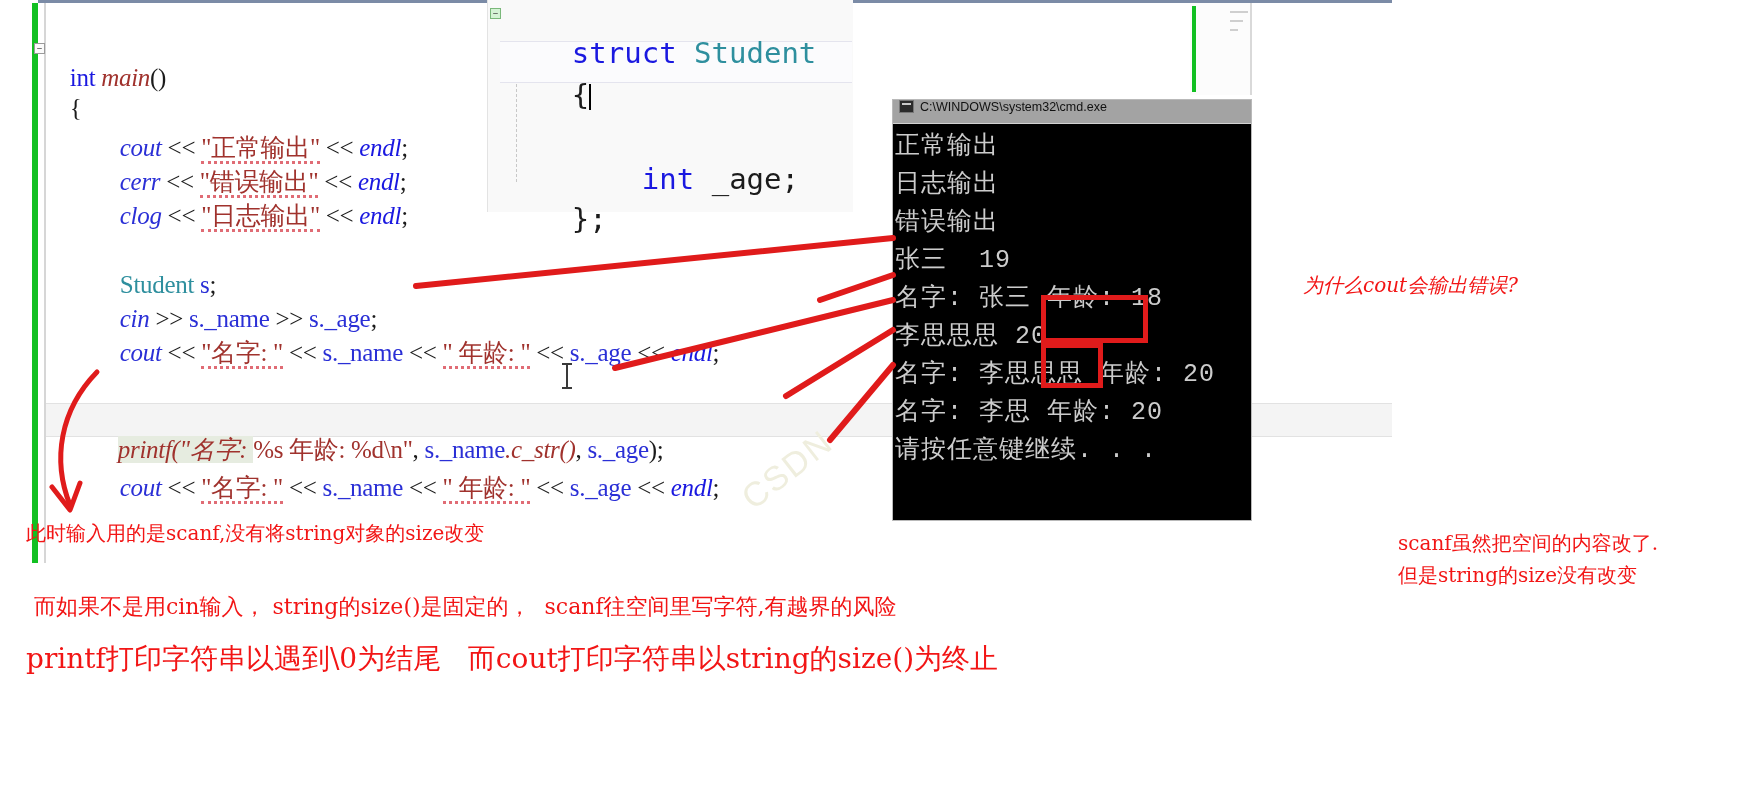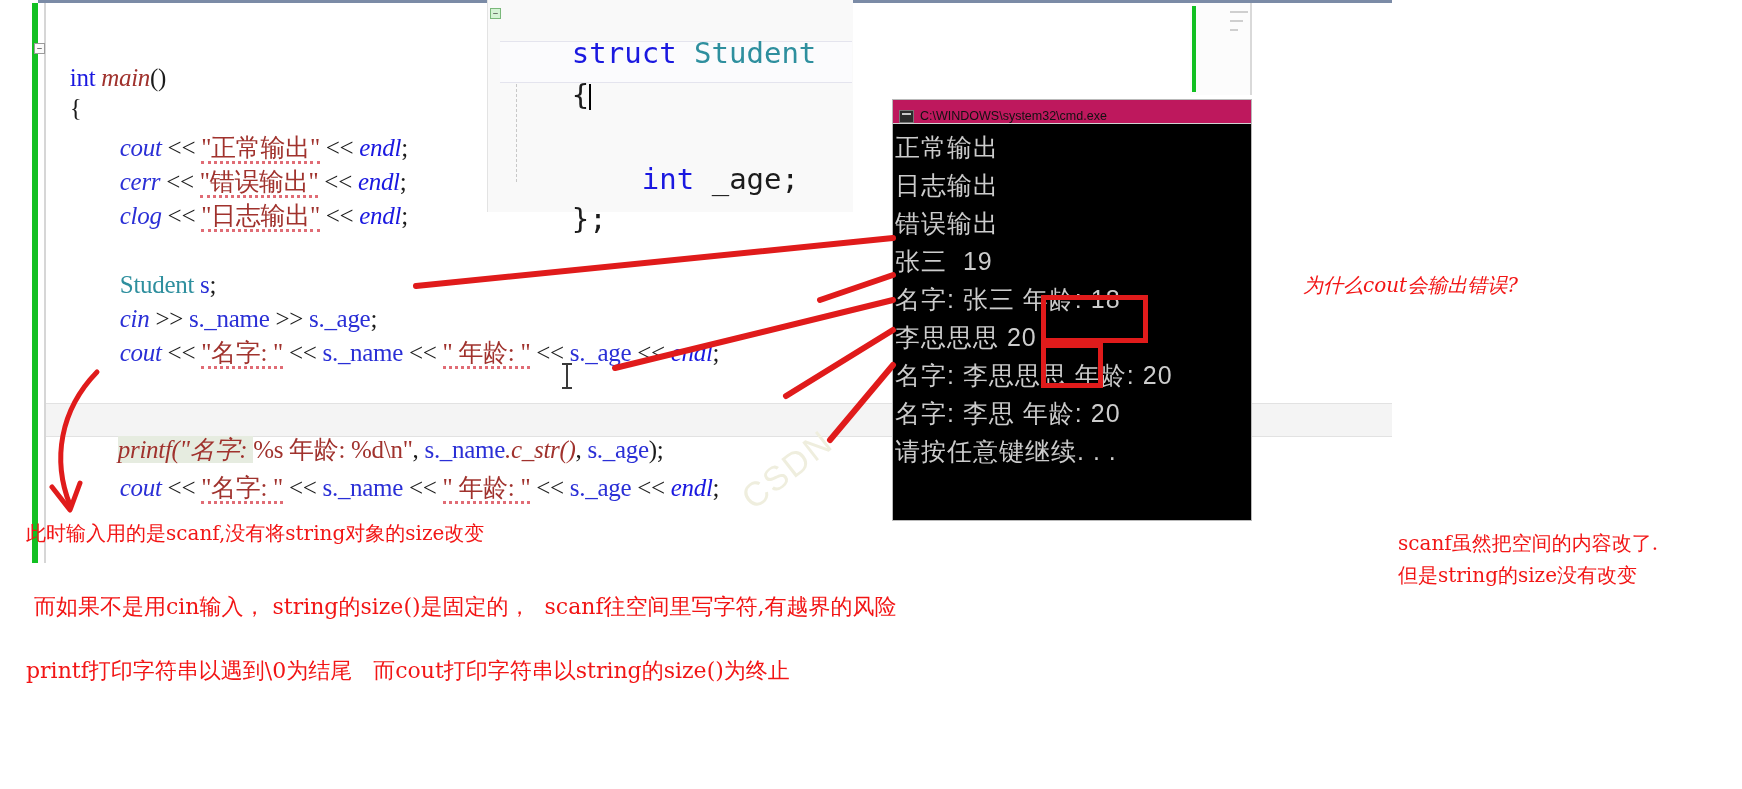--- a/index.html
+++ b/index.html
@@ -158,24 +158,24 @@
   
   #console-window {
     position: absolute;
     left: 893px; top: 100px;
     width: 358px; height: 420px;
     background: #000000;
     box-shadow: 0 0 0 1px #b9b9b9;
   }
   #console-titlebar {
     height: 24px;
-    background: #be185d;
+    background: #a3a3a3;
     border-bottom: 1px solid #d2d2d2;
     display: flex;
-    align-items: flex-end;
+    align-items: flex-start;
     padding-left: 6px;
     box-sizing: border-box;
   }
   #console-icon {
     width: 15px; height: 13px;
     background: #2b2b2b;
     border: 1px solid #777;
     box-sizing: border-box;
     position: relative;
     margin-right: 6px;
@@ -191,21 +191,21 @@
   #console-title-text {
     font-family: "Liberation Sans", sans-serif;
     font-size: 12.5px;
     color: #111;
     white-space: nowrap;
   }
   #console-body {
     padding: 4px 0 0 2px;
   }
   .console-line {
-    font-family: Liberation Sans, sans-serif;
+    font-family: Liberation Mono, monospace;
     font-size: 25px;
     line-height: 38px;
     color: #cccccc;
     white-space: pre;
     letter-spacing: 1px;
   }
 
   
   .red-box {
     position: absolute;
@@ -370,21 +370,21 @@
 
 <div class="red-box" style="left:1041px; top:295px; width:107px; height:48px;"></div>
 <div class="red-box" style="left:1041px; top:343px; width:62px; height:45px;"></div>
 
 <div class="annot" style="left:1303px; top:272px; font-size:20px;font-style:italic;">为什么cout会输出错误?</div>
 
 <div class="annot" style="left:26px; top:520px; font-size:20px;">此时输入用的是scanf,没有将string对象的size改变</div>
 
 <div class="annot" style="left:34px; top:592px; font-size:22px;">而如果不是用cin输入， string的size()是固定的，  scanf往空间里写字符,有越界的风险</div>
 
-<div class="annot" style="left:26px; top:656px; font-size:22px;">printf打印字符串以遇到\0为结尾   而cout打印字符串以string的size()为终止</div>
+<div class="annot" style="left:26px; top:640px; font-size:28px;">printf打印字符串以遇到\0为结尾   而cout打印字符串以string的size()为终止</div>
 
 <div class="annot" style="left:1398px; top:530px; font-size:20px;">scanf虽然把空间的内容改了.</div>
 
 <div class="annot" style="left:1398px; top:562px; font-size:20px;">但是string的size没有改变</div>
 
 <div id="watermark">CSDN</div>
 
 <svg id="overlay" viewBox="0 0 1742 789" xmlns="http://www.w3.org/2000/svg">
   <g stroke="#e01b1b" stroke-width="6" fill="none" stroke-linecap="round">
 

